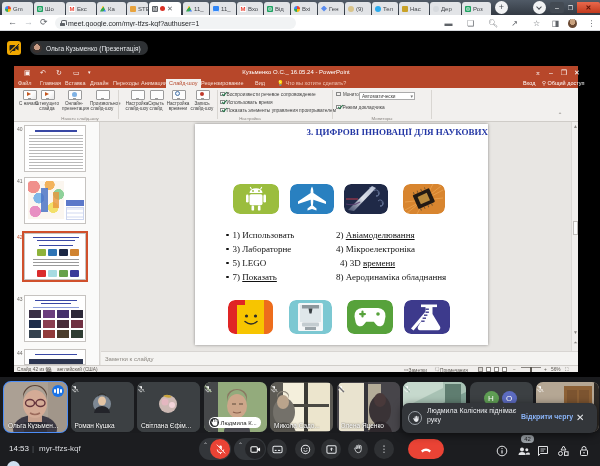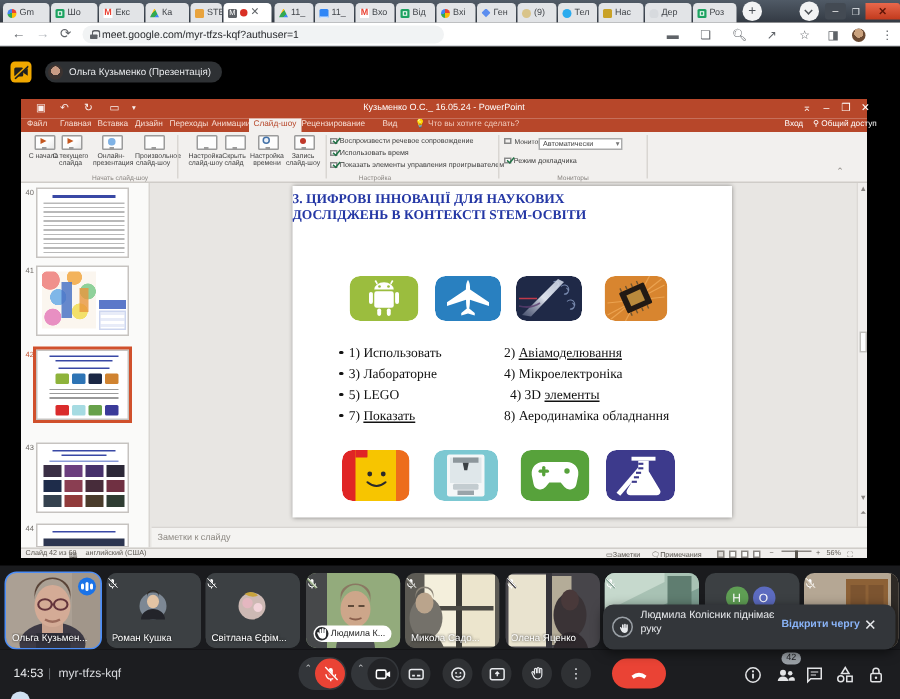--- a/index.html
+++ b/index.html
@@ -91,21 +91,21 @@
   #ppt-body { left:0; top:56px; width:564px; height:243px; background:#e8e6e3; }
   #thumb-panel { position:absolute; left:0; top:0; width:86px; height:243px; background:#fafaf9; border-right:1px solid #d8d5d2; overflow:hidden; }
   .thumb-num { position:absolute; left:3px; font-size:5px; color:#6e6a66; }
   .thumb { position:absolute; left:10px; width:62px; height:47px; background:#fff; border:1px solid #c6c3c0; overflow:hidden; }
   .thumb.sel { outline:2px solid #d0502c; }
   .tl { position:absolute; background:#9a9a9a; height:1px; }
   .tl.blue { background:#3948a5; }
 
   #canvas { position:absolute; left:87px; top:0; width:477px; height:243px; }
   #slide { position:absolute; left:94px; top:2px; width:293px; height:221px; background:#fff; box-shadow:0 0 3px rgba(0,0,0,.4); font-family:"Liberation Serif", serif; }
-  #slide-title { position:absolute; left:0; top:3px; width:100%; text-align:left; color:#2437a5; font-weight:bold; font-size:9px; line-height:11px; }
+  #slide-title { position:absolute; left:0; top:3px; width:100%; text-align:right; color:#2437a5; font-weight:bold; font-size:9px; line-height:11px; }
   #slide-subtitle { position:absolute; left:0; top:42px; width:100%; text-align:center; color:#1d3a95; font-weight:bold; font-size:9px; }
   .sicon { position:absolute; border-radius:7px; overflow:hidden; }
   .srow1 { top:60px; } .srow2 { top:176px; }
   #bullets { position:absolute; left:0; top:103px; width:100%; font-size:9px; color:#121212; }
   .brow { position:absolute; height:14px; line-height:14px; white-space:nowrap; }
   .brow .dot { display:inline-block; width:2.5px; height:2.5px; background:#121212; border-radius:50%; vertical-align:2px; margin-right:4px; }
   .u { text-decoration:underline; }
 
   
   #vscroll { position:absolute; left:470px; top:0; width:7px; height:243px; background:#f0eeec; border-left:1px solid #dcd9d6; }
@@ -423,21 +423,20 @@
         <div class="thumb" style="top:227px;height:16px">
           <div class="tl blue" style="left:10px;top:4px;width:42px"></div>
           <div style="position:absolute;left:4px;top:9px;width:54px;height:7px;background:#2c3550"></div>
         </div>
       </div>
 
       <div id="canvas">
         <div id="slide">
           <div id="slide-title">
             <div>3. ЦИФРОВІ ІННОВАЦІЇ ДЛЯ НАУКОВИХ</div>
-            <div>ДОСЛІДЖЕНЬ В КОНТЕКСТІ STEM-ОСВІТИ</div>
           </div>
 
           <div class="sicon srow1" style="left:38px;width:46px;height:30px">
             <svg width="46" height="30" viewBox="0 0 46 30">
               <rect width="46" height="30" rx="7" fill="#9bbd3e"></rect>
               <g fill="#fff">
                 <path d="M16.5 9 a6.5 4.8 0 0 1 13 0 z"></path>
                 <line x1="18.5" y1="5.2" x2="17.2" y2="3" stroke="#fff" stroke-width="1.1"></line>
                 <line x1="27.5" y1="5.2" x2="28.8" y2="3" stroke="#fff" stroke-width="1.1"></line>
                 <circle cx="20" cy="7" r="0.9" fill="#9bbd3e"></circle>
@@ -501,21 +500,21 @@
               </g>
             </svg>
           </div>
 
           <div id="bullets">
             <div class="brow" style="left:31px;top:1px"><span class="dot"></span><span>1) </span><span>Использовать</span></div>
             <div class="brow" style="left:141px;top:1px"><span>2) </span><span class="u">Авіамоделювання</span></div>
             <div class="brow" style="left:31px;top:15px"><span class="dot"></span><span>3) </span><span>Лабораторне</span></div>
             <div class="brow" style="left:141px;top:15px"><span>4) </span><span>Мікроелектроніка</span></div>
             <div class="brow" style="left:31px;top:29px"><span class="dot"></span><span>5) </span><span>LEGO</span></div>
-            <div class="brow" style="left:145px;top:29px"><span>4) 3D </span><span class="u">элементы</span></div>
+            <div class="brow" style="left:145px;top:29px"><span>4) 3D </span><span class="u">времени</span></div>
             <div class="brow" style="left:31px;top:43px"><span class="dot"></span><span>7) </span><span class="u">Показать</span></div>
             <div class="brow" style="left:141px;top:43px"><span>8) </span><span>Аеродинаміка обладнання</span></div>
           </div>
 
           <div class="sicon srow2" style="left:33px;width:45px;height:34px">
             <svg width="45" height="34" viewBox="0 0 45 34">
               <rect width="45" height="34" rx="7" fill="#e02525"></rect>
               <rect x="36" y="0" width="9" height="34" fill="#f07f1a" opacity="0.8"></rect>
               <rect x="9" y="0" width="27" height="34" fill="#f7c500"></rect>
               <rect x="9" y="0" width="8" height="5" fill="#e02525"></rect>

